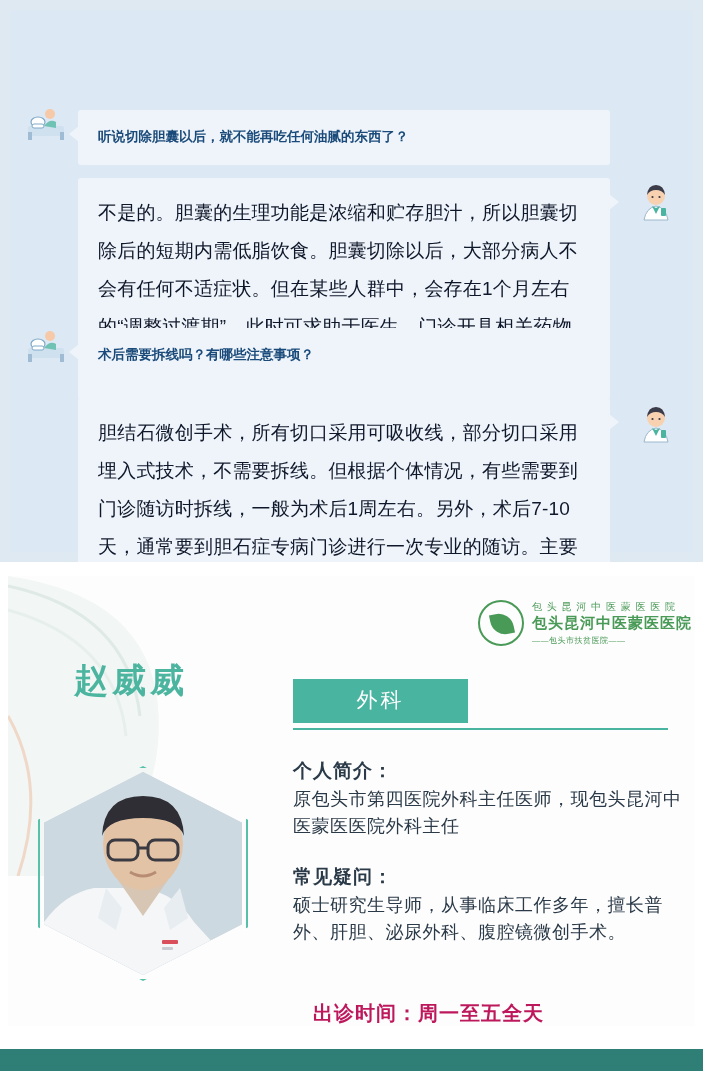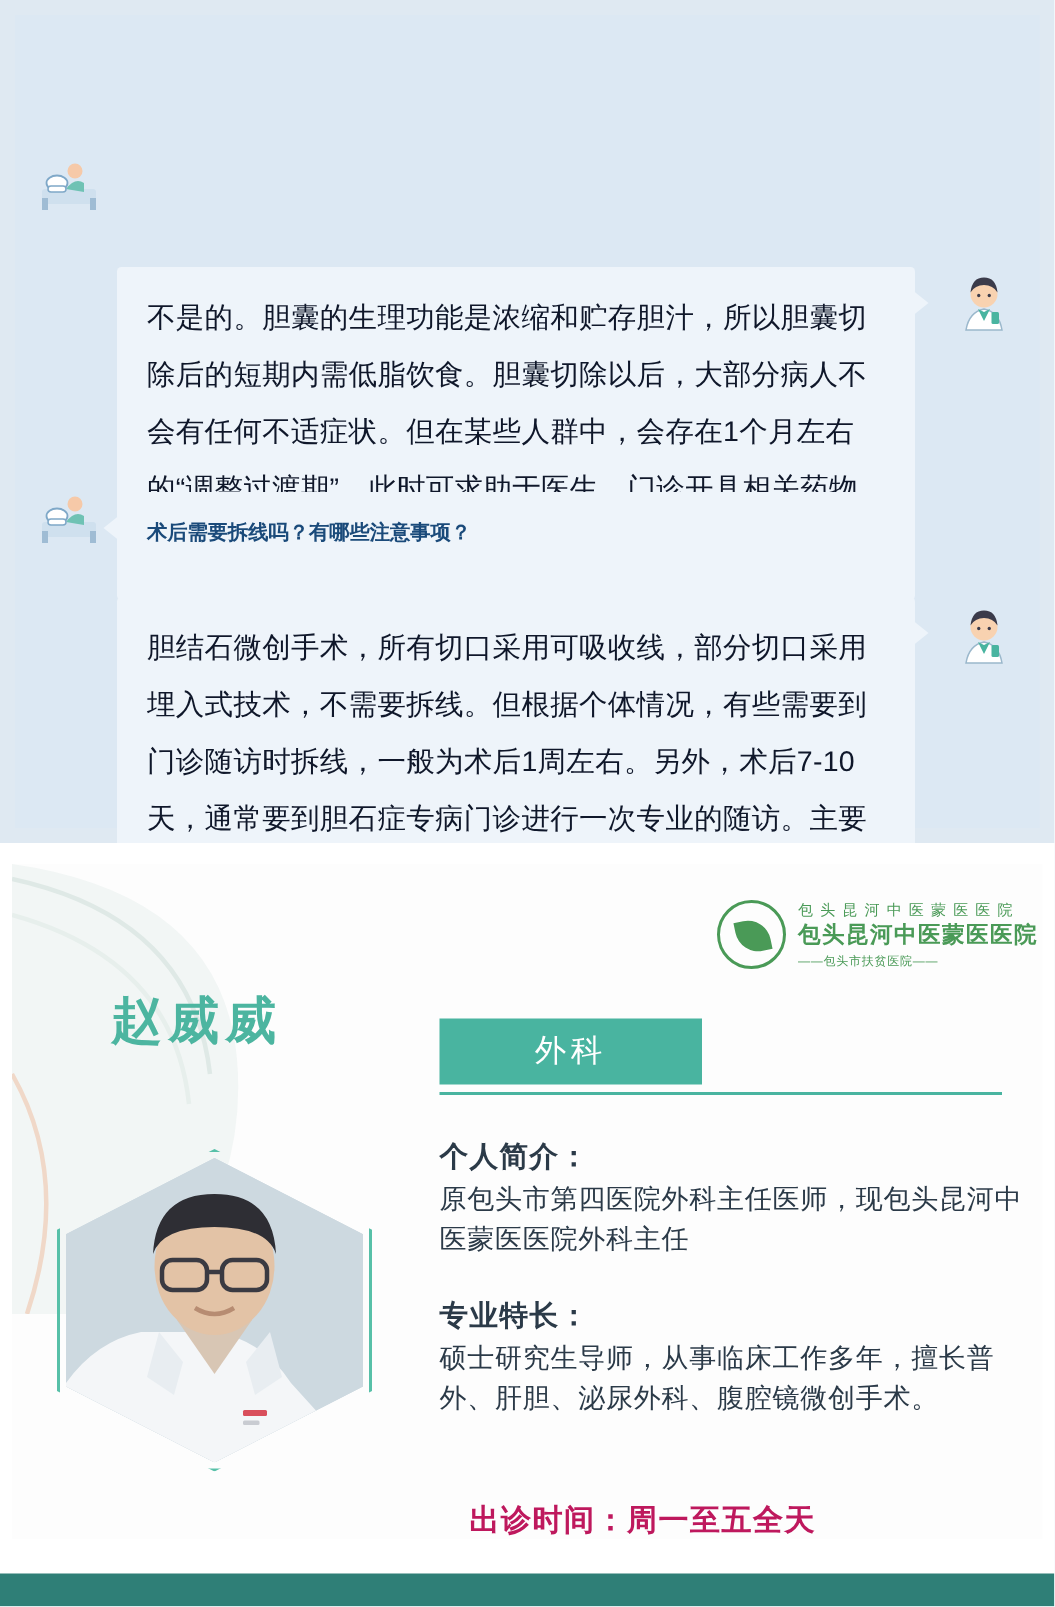--- a/index.html
+++ b/index.html
@@ -320,20 +320,23 @@
         <rect x="4" y="26" width="36" height="10" rx="2" fill="#cfe0ee"></rect>
         <rect x="4" y="32" width="4" height="8" fill="#9fbcd4"></rect>
         <rect x="36" y="32" width="4" height="8" fill="#9fbcd4"></rect>
         <ellipse cx="14" cy="22" rx="7" ry="5" fill="#ffffff" stroke="#7fa8c8" stroke-width="1.2"></ellipse>
         <circle cx="26" cy="14" r="5" fill="#f6c9a8"></circle>
         <path d="M20 26 q6 -8 12 -4 l0 6 z" fill="#6fc2b4"></path>
         <rect x="8" y="24" width="12" height="4" rx="2" fill="#ffffff" stroke="#7fa8c8" stroke-width="1"></rect>
       </svg>
     </div>
 
+    <div class="bubble bubble-q q1">
+      <span>听说切除胆囊以后，就不能再吃任何油腻的东西了？</span>
+    </div>
 
     <div class="avatar-icon av-doctor-1">
       <svg width="44" height="44" viewBox="0 0 44 44">
         <path d="M10 40 q2 -12 12 -14 q10 2 12 14 z" fill="#ffffff" stroke="#9bb8cc" stroke-width="1"></path>
         <path d="M18 26 l4 8 l4 -8 l-4 2 z" fill="#49b4a0"></path>
         <circle cx="22" cy="16" r="9" fill="#f8d2b0"></circle>
         <path d="M13 15 q1 -10 9 -10 q8 0 9 10 q-3 -5 -9 -5 q-6 0 -9 5 z" fill="#3b3b4a"></path>
         <circle cx="18.5" cy="17" r="1.1" fill="#3b3b4a"></circle>
         <circle cx="25.5" cy="17" r="1.1" fill="#3b3b4a"></circle>
         <rect x="27" y="28" width="5" height="8" rx="1" fill="#49b4a0"></rect>
@@ -421,20 +424,20 @@
           <path d="M86 100 q13 8 26 0" stroke="#b78c72" stroke-width="3" fill="none"></path>
           <rect x="118" y="168" width="16" height="4" rx="1" fill="#d94f5c"></rect>
           <rect x="118" y="175" width="11" height="3" rx="1" fill="#c9ccd2"></rect>
         </svg>
       </div>
     </div>
 
     <div class="section-head head-intro">个人简介：</div>
     <div class="section-body body-intro">原包头市第四医院外科主任医师，现包头昆河中医蒙医医院外科主任</div>
 
-    <div class="section-head head-spec">专业特长：</div>
+    <div class="section-head head-spec">常见疑问：</div>
     <div class="section-body body-spec">硕士研究生导师，从事临床工作多年，擅长普外、肝胆、泌尿外科、腹腔镜微创手术。</div>
 
     <div class="clinic-time">出诊时间：周一至五全天</div>
   </div>
 
   <div class="footer-bar"></div>
 </div>
 
 </body></html>

